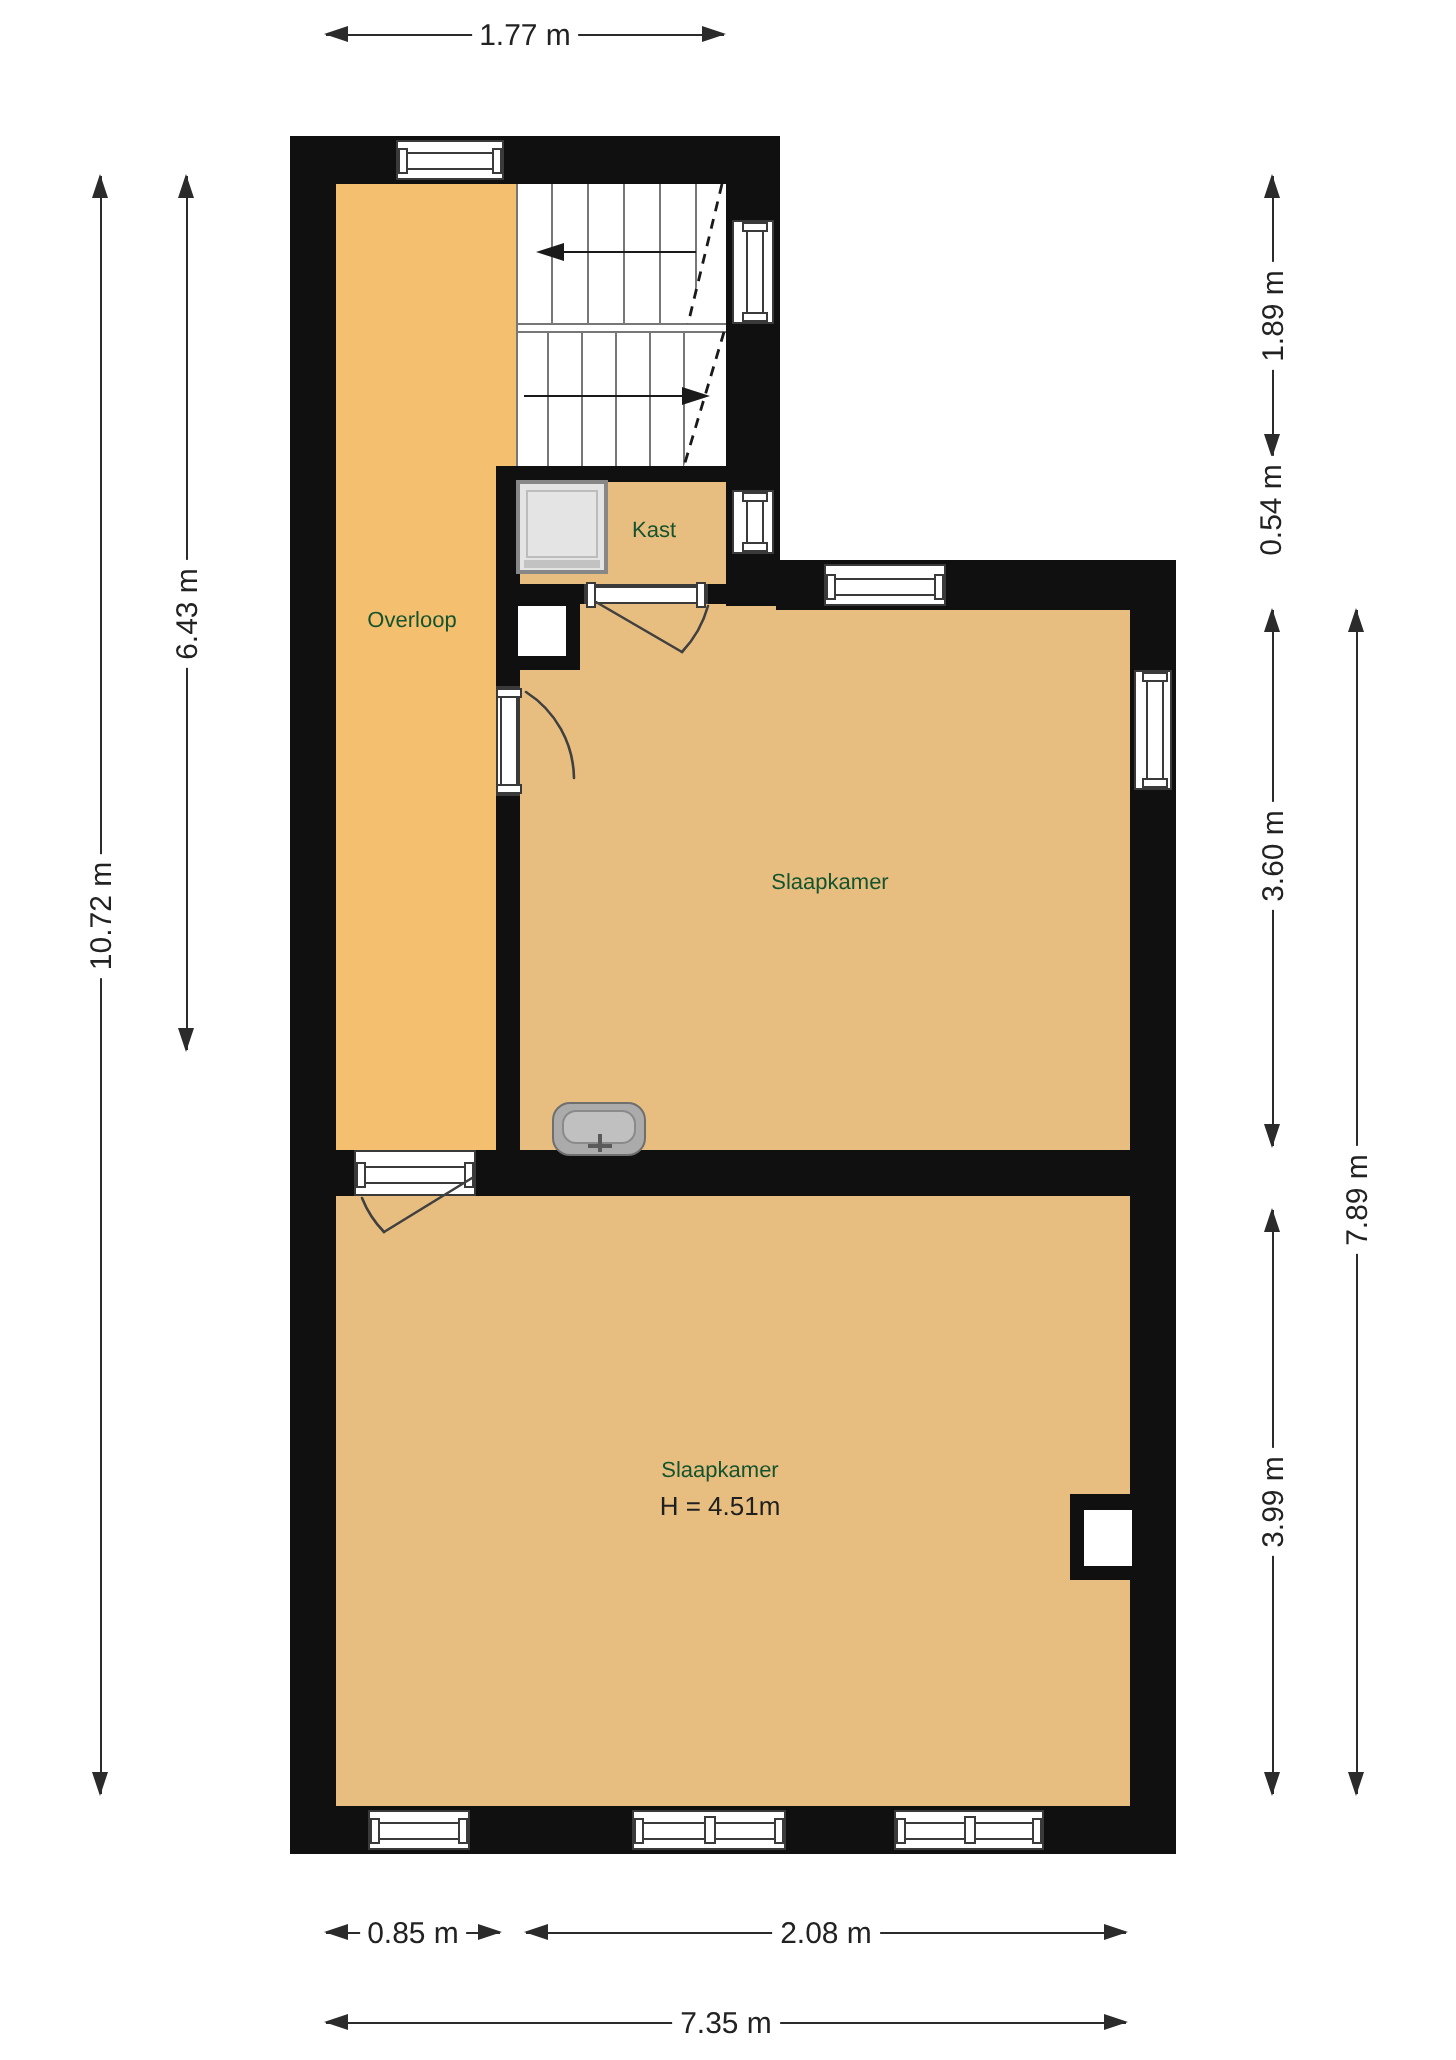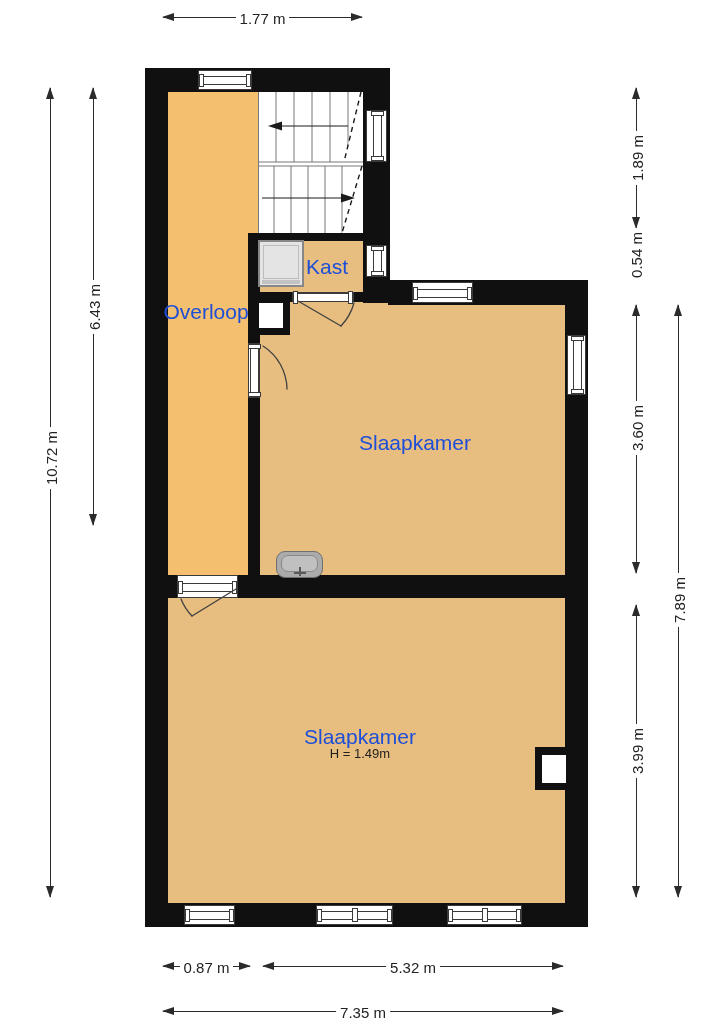--- a/index.html
+++ b/index.html
@@ -29,21 +29,21 @@
   .dim-h .ah-left{left:-1px;top:-5px;border-top:4.5px solid transparent;border-bottom:4.5px solid transparent;border-right:12px solid #2b2b2b;}
   .dim-h .ah-right{right:-1px;top:-5px;border-top:4.5px solid transparent;border-bottom:4.5px solid transparent;border-left:12px solid #2b2b2b;}
   .dim-v .ah-up{top:-1px;left:-5px;border-left:4.5px solid transparent;border-right:4.5px solid transparent;border-bottom:12px solid #2b2b2b;}
   .dim-v .ah-down{bottom:-1px;left:-5px;border-left:4.5px solid transparent;border-right:4.5px solid transparent;border-top:12px solid #2b2b2b;}
   .dim-label{position:absolute;background:#fff;color:#222;font-size:15px;line-height:17px;
              padding:0 4px;white-space:nowrap;}
   .dim-h .dim-label{left:50%;top:0;transform:translate(-50%,-50%);}
   .dim-v .dim-label{left:0;top:50%;transform:translate(-50%,-50%) rotate(-90deg);}
   .dim-label.lone{transform:translate(-50%,-50%) rotate(-90deg);}
   
-  .room-label{position:absolute;color:#1d4ed8;font-size:21px;line-height:17px;
+  .room-label{position:absolute;color:#14532d;font-size:11px;line-height:17px;
               transform:translate(-50%,-50%);white-space:nowrap;}
   .room-note{position:absolute;color:#1f1f1f;font-size:13px;line-height:15px;
              transform:translate(-50%,-50%);white-space:nowrap;}
   
   .boiler{position:absolute;background:#E4E4E4;border:2px solid #878787;box-sizing:border-box;}
   .boiler-in{position:absolute;left:3px;top:3px;right:3px;bottom:6px;border:1px solid #bcbcbc;}
   .boiler-foot{position:absolute;left:2px;right:2px;bottom:1px;height:4px;background:#c2c2c2;}
   .sink{position:absolute;background:#ABABAB;border:1px solid #6f6f6f;border-radius:9px;box-sizing:border-box;}
   .sink-in{position:absolute;left:4px;top:3px;right:4px;bottom:5px;background:#c0c0c0;border:1px solid #8a8a8a;border-radius:7px;}
   .sink-stem{position:absolute;left:50%;bottom:1px;width:2px;height:9px;margin-left:-1px;background:#5a5a5a;}
@@ -161,21 +161,21 @@
       <path d="M263 346 A52 52 0 0 1 287 389"></path>
       <path d="M236 589 L192 616"></path>
       <path d="M192 616 A52 52 0 0 1 181 599"></path>
     </g>
   </svg>
 
   <div class="room-label" style="left:206px;top:311px">Overloop</div>
   <div class="room-label" style="left:327px;top:266px">Kast</div>
   <div class="room-label" style="left:415px;top:442px">Slaapkamer</div>
   <div class="room-label" style="left:360px;top:736px">Slaapkamer</div>
-  <div class="room-note" style="left:360px;top:753px">H = 1.49m</div>
+  <div class="room-note" style="left:360px;top:753px">H = 4.51m</div>
 
   <div class="dim-h" style="left:163px;top:17px;width:199px">
     <span class="ah ah-left"></span>
       <span class="ah ah-right"></span>
     <span class="dim-label">1.77 m</span>
   </div>
 
   <div class="dim-v" style="left:93px;top:88px;height:437px">
     <span class="ah ah-up"></span>
       <span class="ah ah-down"></span>
@@ -205,26 +205,26 @@
   </div>
   <div class="dim-v" style="left:678px;top:305px;height:592px">
     <span class="ah ah-up"></span>
       <span class="ah ah-down"></span>
     <span class="dim-label" style="top:295px">7.89 m</span>
   </div>
 
   <div class="dim-h" style="left:163px;top:966px;width:87px">
     <span class="ah ah-left"></span>
       <span class="ah ah-right"></span>
-    <span class="dim-label">0.87 m</span>
+    <span class="dim-label">0.85 m</span>
   </div>
   <div class="dim-h" style="left:263px;top:966px;width:300px">
     <span class="ah ah-left"></span>
       <span class="ah ah-right"></span>
-    <span class="dim-label">5.32 m</span>
+    <span class="dim-label">2.08 m</span>
   </div>
   <div class="dim-h" style="left:163px;top:1011px;width:400px">
     <span class="ah ah-left"></span>
       <span class="ah ah-right"></span>
     <span class="dim-label">7.35 m</span>
   </div>
 
 </div>
 
 </body></html>

